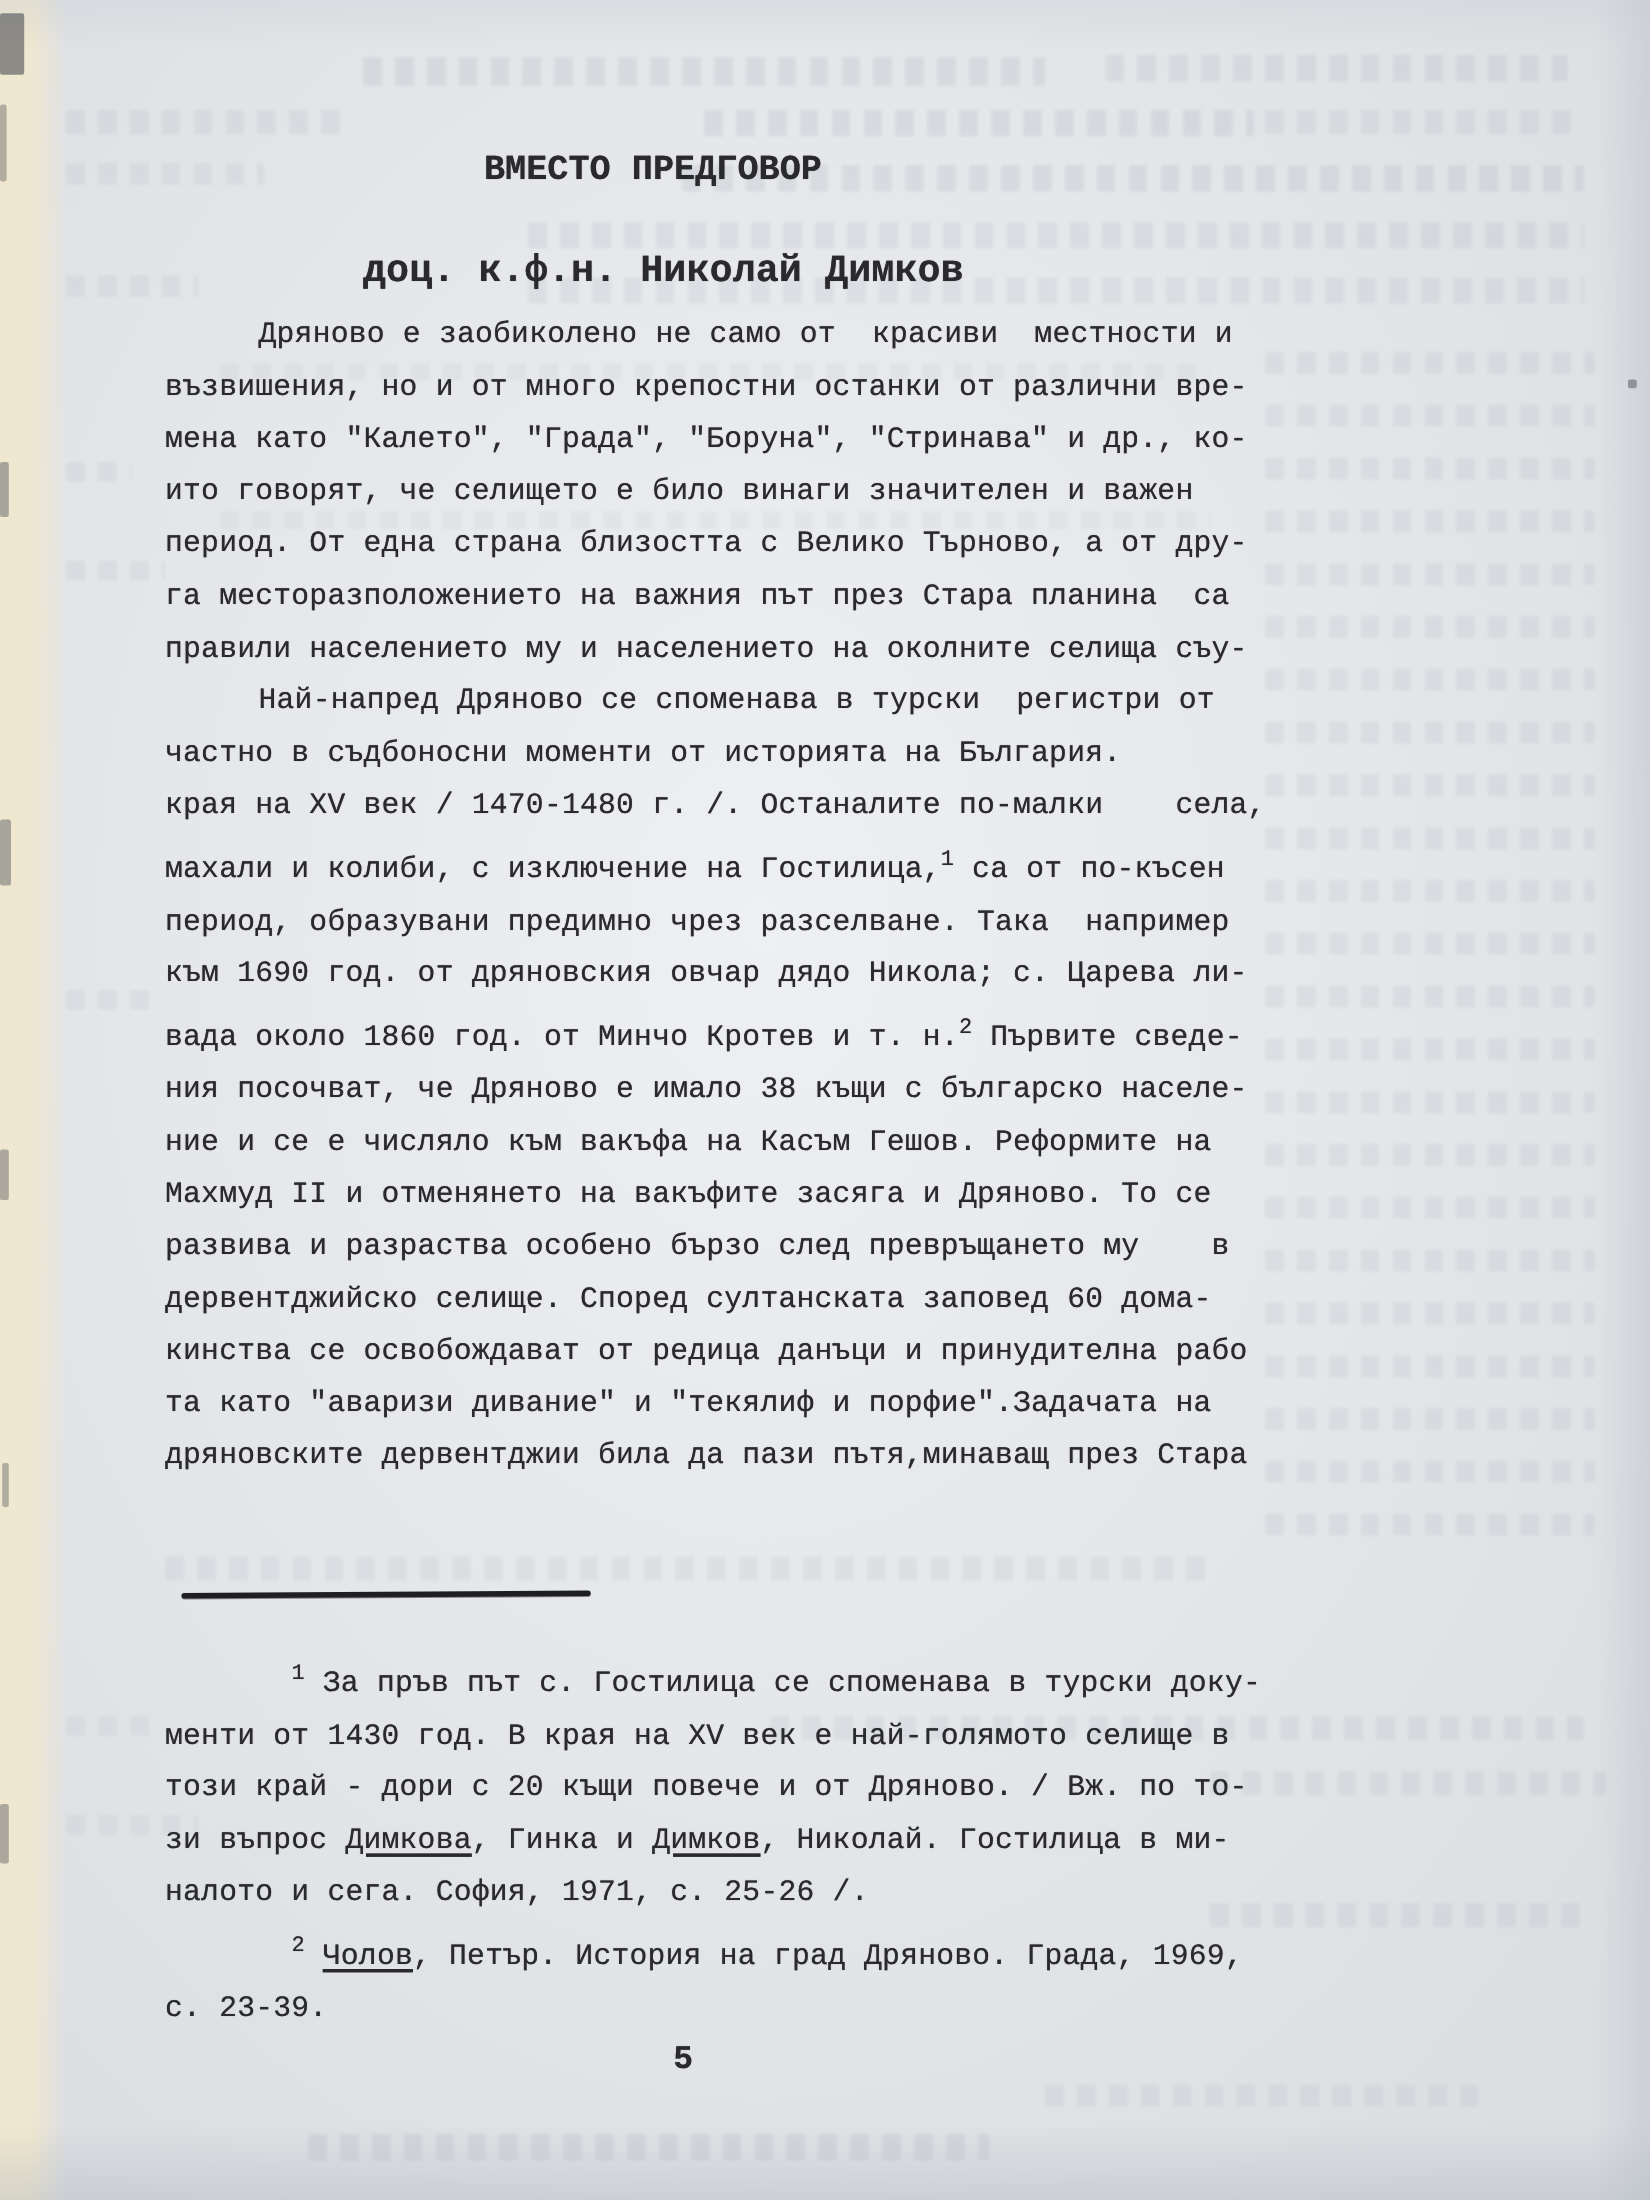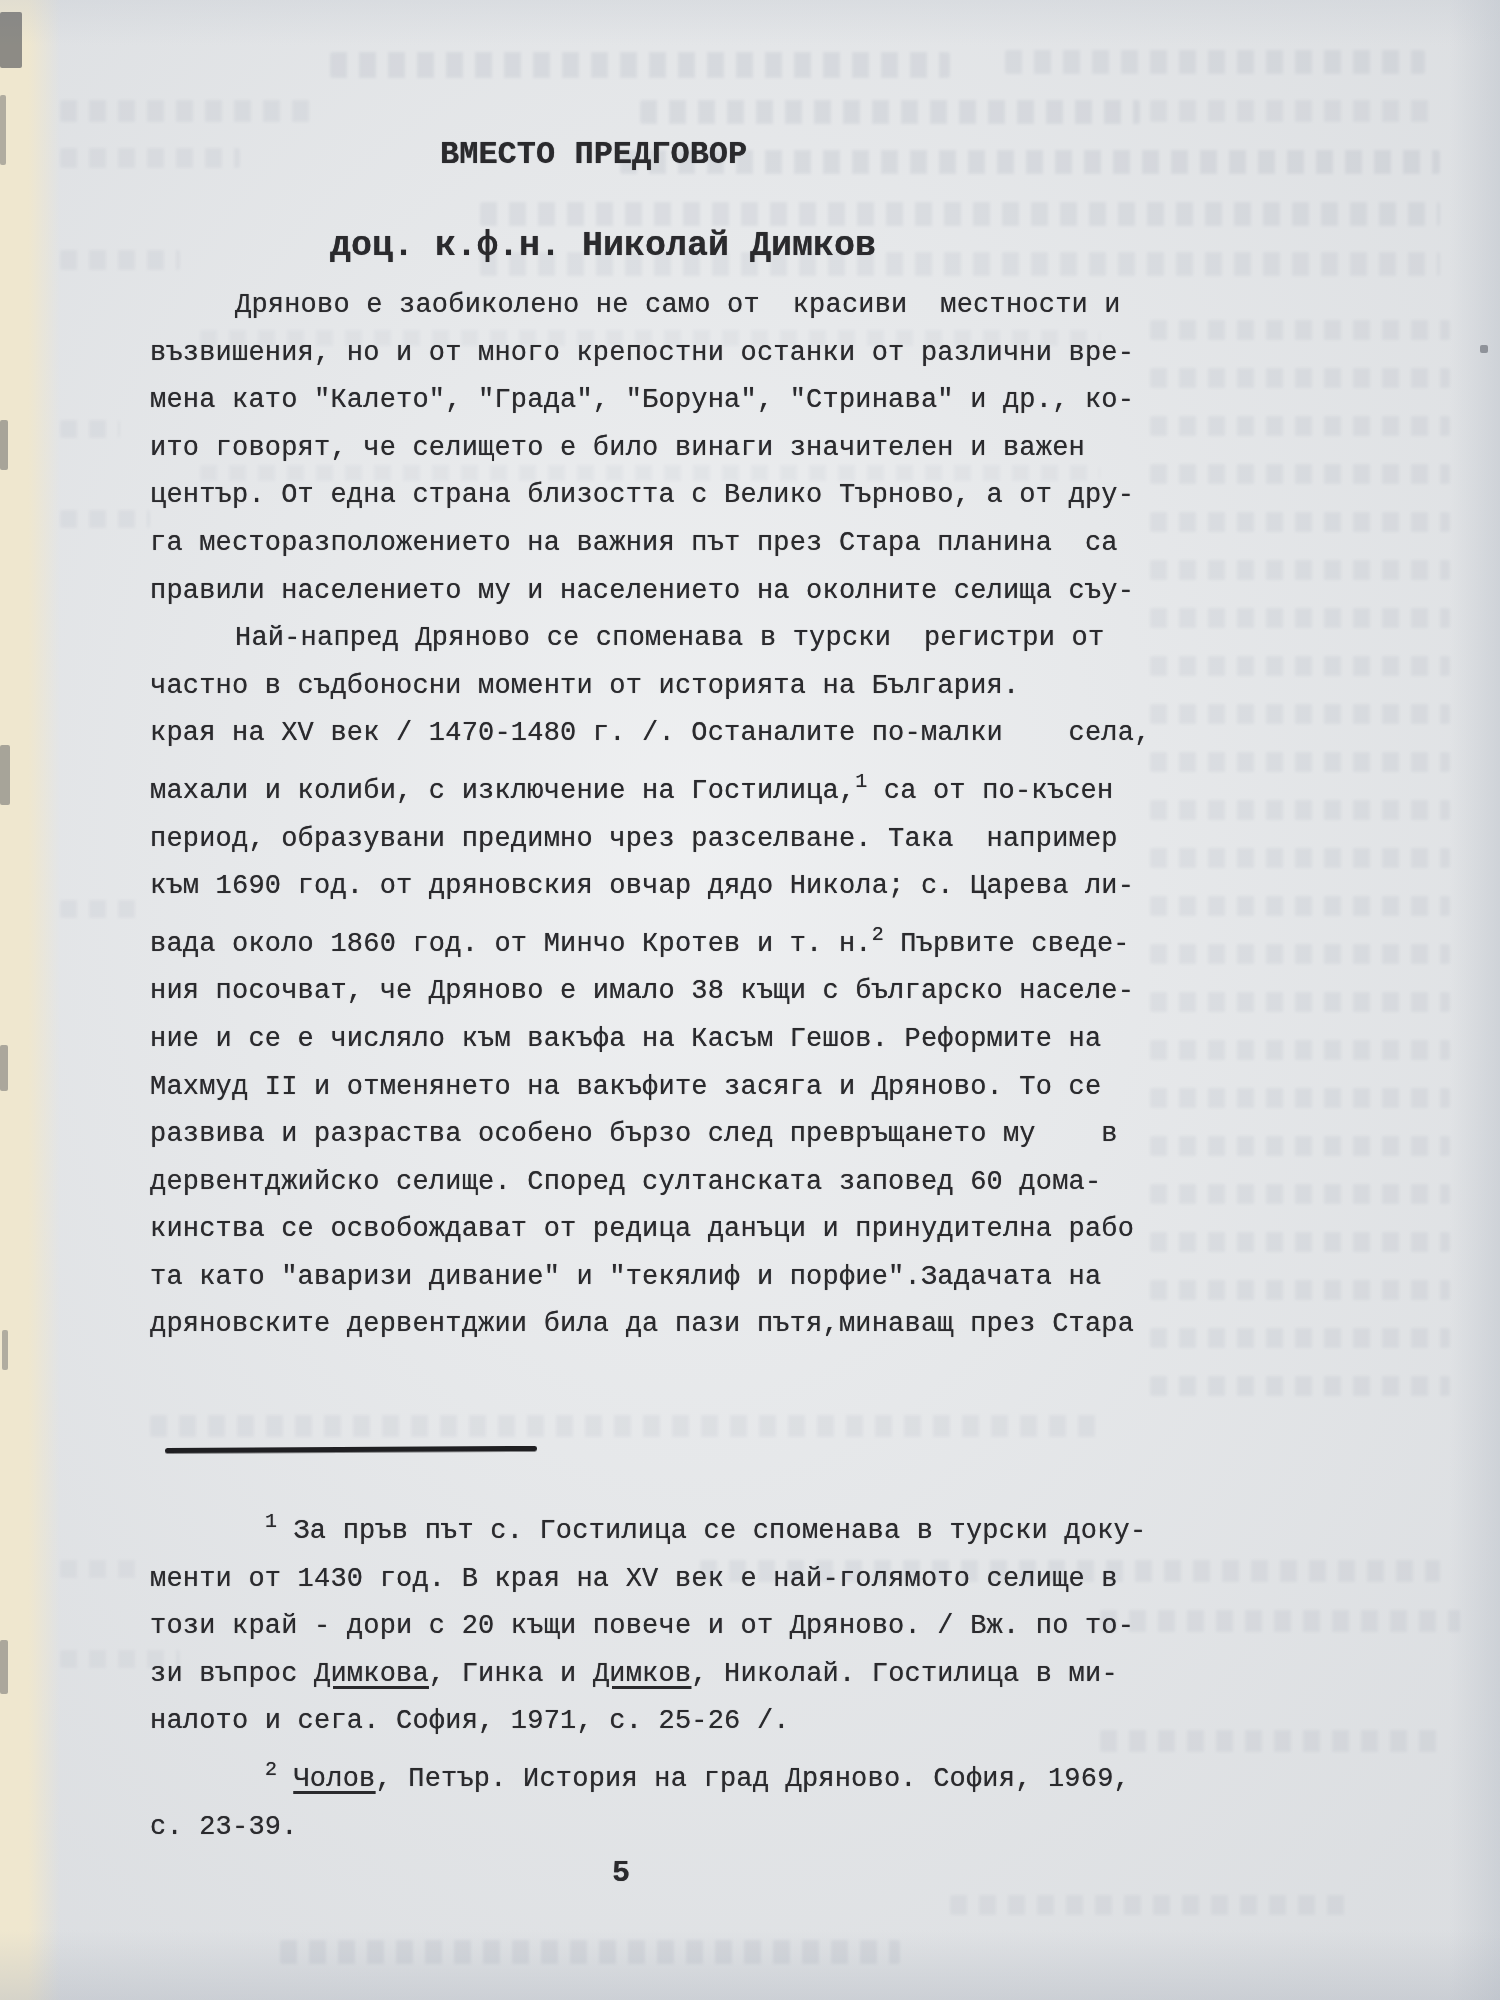--- a/index.html
+++ b/index.html
@@ -111,21 +111,21 @@
     </div>
 
   <div class="title">ВМЕСТО ПРЕДГОВОР</div>
   <div class="author">доц. к.ф.н. Николай Димков</div>
 
   <div class="bodytext" id="bodytext">
       <div class="line indent"><span>Дряново е заобиколено не само от  красиви  местности и</span></div>
       <div class="line"><span>възвишения, но и от много крепостни останки от различни вре-</span></div>
       <div class="line"><span>мена като "Калето", "Града", "Боруна", "Стринава" и др., ко-</span></div>
       <div class="line"><span>ито говорят, че селището е било винаги значителен и важен</span></div>
-      <div class="line"><span>център. От една страна близостта с Велико Търново, а от дру-</span></div>
+      <div class="line"><span>период. От една страна близостта с Велико Търново, а от дру-</span></div>
       <div class="line"><span>га месторазположението на важния път през Стара планина  са</span></div>
       <div class="line"><span>правили населението му и населението на околните селища съу-</span></div>
       <div class="line indent"><span>Най-напред Дряново се споменава в турски  регистри от</span></div>
       <div class="line"><span>частно в съдбоносни моменти от историята на България.</span></div>
       <div class="line"><span>края на XV век / 1470-1480 г. /. Останалите по-малки    села,</span></div>
       <div class="line"><span>махали и колиби, с изключение на Гостилица,</span><span class="sup">1</span><span> са от по-късен</span></div>
       <div class="line"><span>период, образувани предимно чрез разселване. Така  например</span></div>
       <div class="line"><span>към 1690 год. от дряновския овчар дядо Никола; с. Царева ли-</span></div>
       <div class="line"><span>вада около 1860 год. от Минчо Кротев и т. н.</span><span class="sup">2</span><span> Първите сведе-</span></div>
       <div class="line"><span>ния посочват, че Дряново е имало 38 къщи с българско населе-</span></div>
@@ -139,19 +139,19 @@
     </div>
 
   <div class="fsep"></div>
 
   <div class="footnotes" id="footnotes">
       <div class="line indent-fn"><span class="sup">1</span><span> За пръв път с. Гостилица се споменава в турски доку-</span></div>
       <div class="line"><span>менти от 1430 год. В края на XV век е най-голямото селище в</span></div>
       <div class="line"><span>този край - дори с 20 къщи повече и от Дряново. / Вж. по то-</span></div>
       <div class="line"><span>зи въпрос </span><span class="u">Димкова</span><span>, Гинка и </span><span class="u">Димков</span><span>, Николай. Гостилица в ми-</span></div>
       <div class="line"><span>налото и сега. София, 1971, с. 25-26 /.</span></div>
-      <div class="line indent-fn"><span class="sup">2</span><span> </span><span class="u">Чолов</span><span>, Петър. История на град Дряново. София, 1969,</span></div>
+      <div class="line indent-fn"><span class="sup">2</span><span> </span><span class="u">Чолов</span><span>, Петър. История на град Дряново. Града, 1969,</span></div>
       <div class="line"><span>с. 23-39.</span></div>
     </div>
 
   <div class="pagenum">5</div>
 
 </div>
 
 </body></html>

